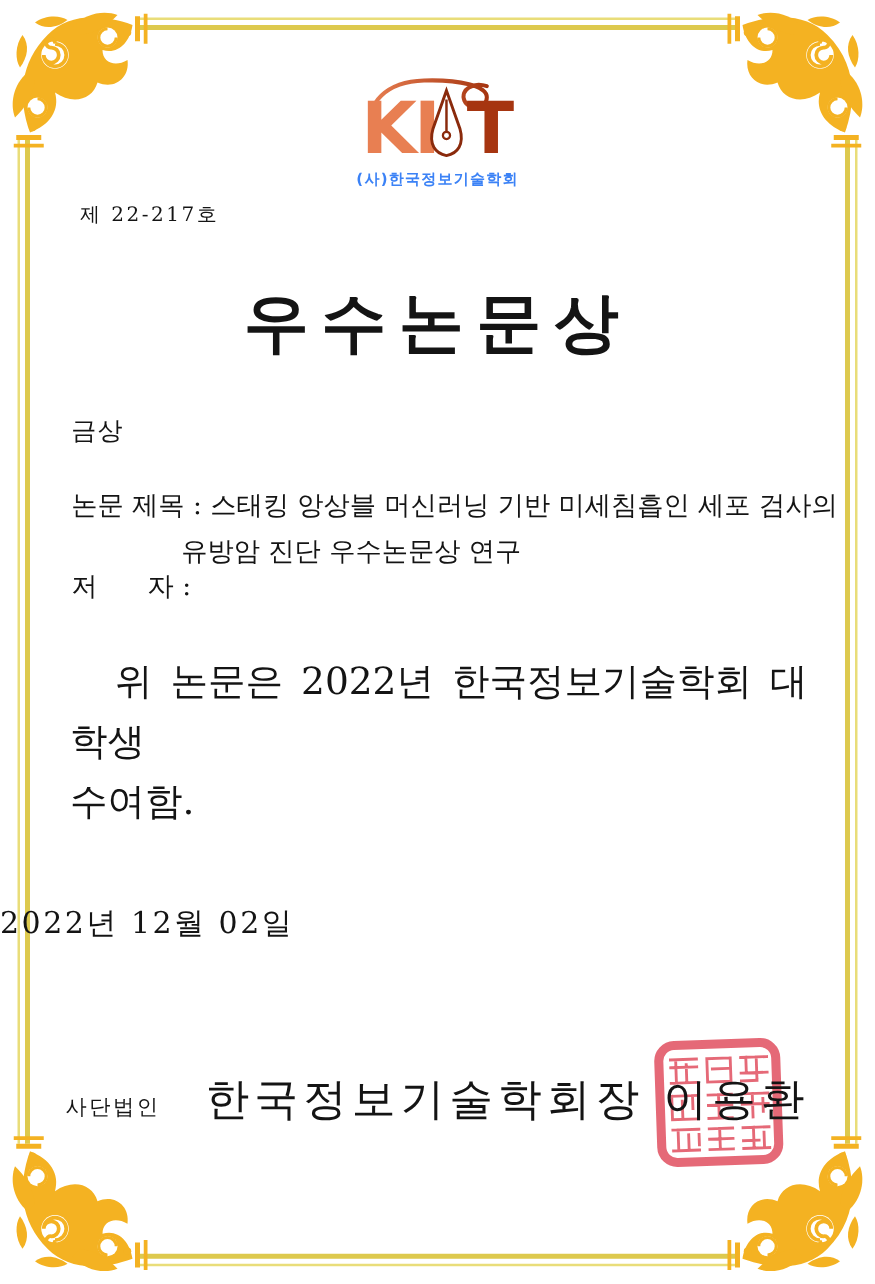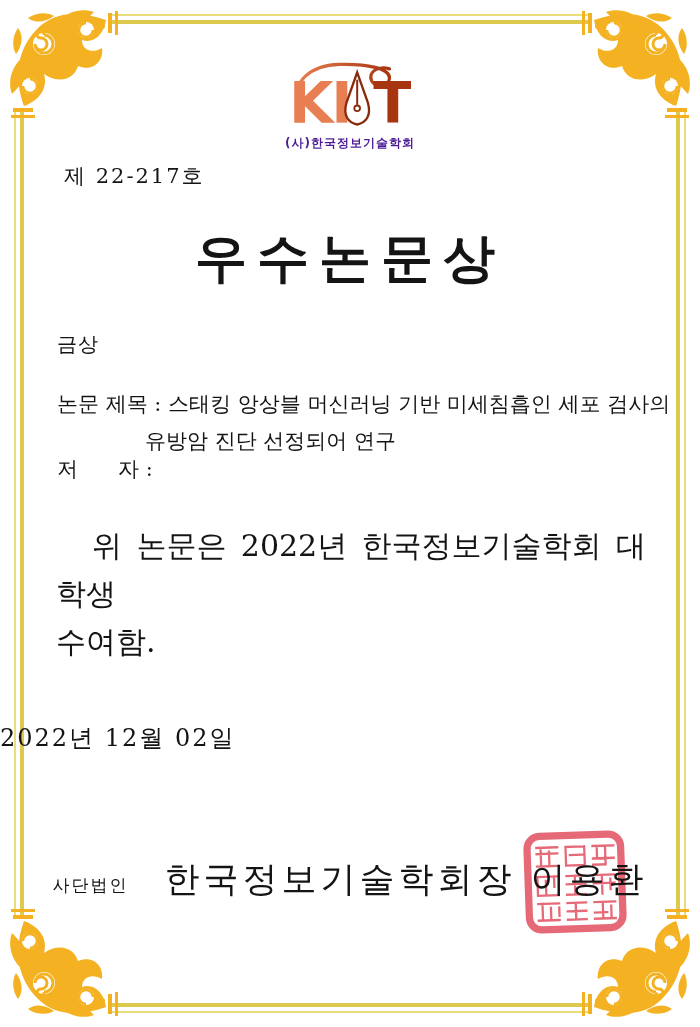--- a/index.html
+++ b/index.html
@@ -19,23 +19,23 @@
   .b-right-thin{right:14px;top:112px;bottom:112px;width:2px;}
   .b-right-thick{right:20px;top:112px;bottom:112px;width:4px;}
   .corner{position:absolute;width:120px;height:120px;}
   .corner.tl{top:4px;left:4px;}
   .corner.tr{top:4px;right:4px;transform:scaleX(-1);}
   .corner.bl{bottom:4px;left:4px;transform:scaleY(-1);}
   .corner.br{bottom:4px;right:4px;transform:scale(-1,-1);}
   
   .logo{position:absolute;top:56px;left:0;right:0;display:flex;flex-direction:column;align-items:center;}
   .logo-sub{margin-top:3px;font-family:"DejaVu Sans", sans-serif;font-weight:bold;
-    font-size:12px;letter-spacing:1px;color:#4c1d95;}
+    font-size:12px;letter-spacing:1px;color:#3b82f6;}
   
-  .doc-number{position:absolute;left:64px;top:162px;font-size:21px;letter-spacing:2px;}
+  .doc-number{position:absolute;left:64px;top:162px;font-size:16px;letter-spacing:2px;}
   .title{position:absolute;left:0;right:0;top:224px;text-align:center;
     font-size:52px;font-weight:bold;letter-spacing:10px;}
   .prize{position:absolute;left:57px;top:331px;font-size:20px;letter-spacing:1px;}
   .paper{position:absolute;left:57px;top:386px;font-size:21px;line-height:37px;}
   .paper .line2{padding-left:88px;}
   .author{position:absolute;left:57px;top:455px;font-size:21px;white-space:pre;}
   .body{position:absolute;left:56px;top:522px;width:590px;font-size:30px;line-height:48px;}
   .body .jline{text-align:justify;text-align-last:justify;}
   .body .line1{text-indent:36px;}
   .date{position:absolute;left:0;right:0;top:722px;text-align:left;font-size:24px;letter-spacing:2px;}
@@ -168,21 +168,21 @@
   </div>
 
   <div class="doc-number">제 22-217호</div>
 
   <div class="title">우수논문상</div>
 
   <div class="prize">금상</div>
 
   <div class="paper">
     <div class="line1">논문 제목 : 스태킹 앙상블 머신러닝 기반 미세침흡인 세포 검사의</div>
-    <div class="line2">유방암 진단 선정되어 연구</div>
+    <div class="line2">유방암 진단 우수논문상 연구</div>
   </div>
 
   <div class="author">저      자 :</div>
 
   <div class="body">
     <div class="jline line1">위 논문은 2022년 한국정보기술학회 대학생</div>
     <div class="line3">수여함.</div>
   </div>
 
   <div class="date">2022년 12월 02일</div>

